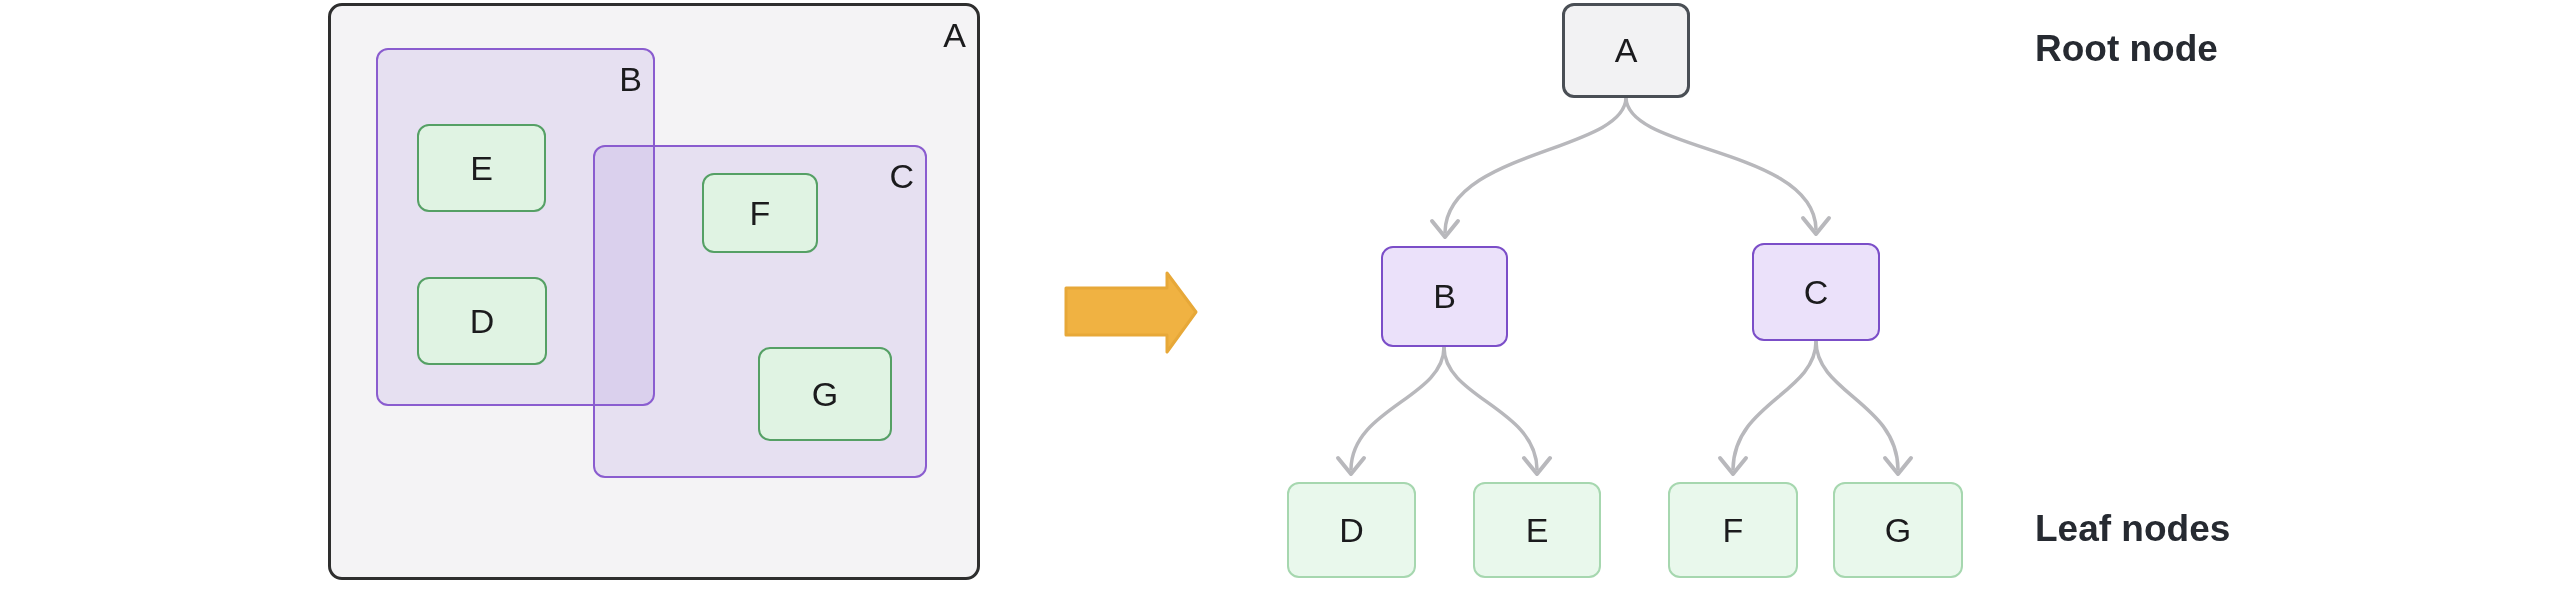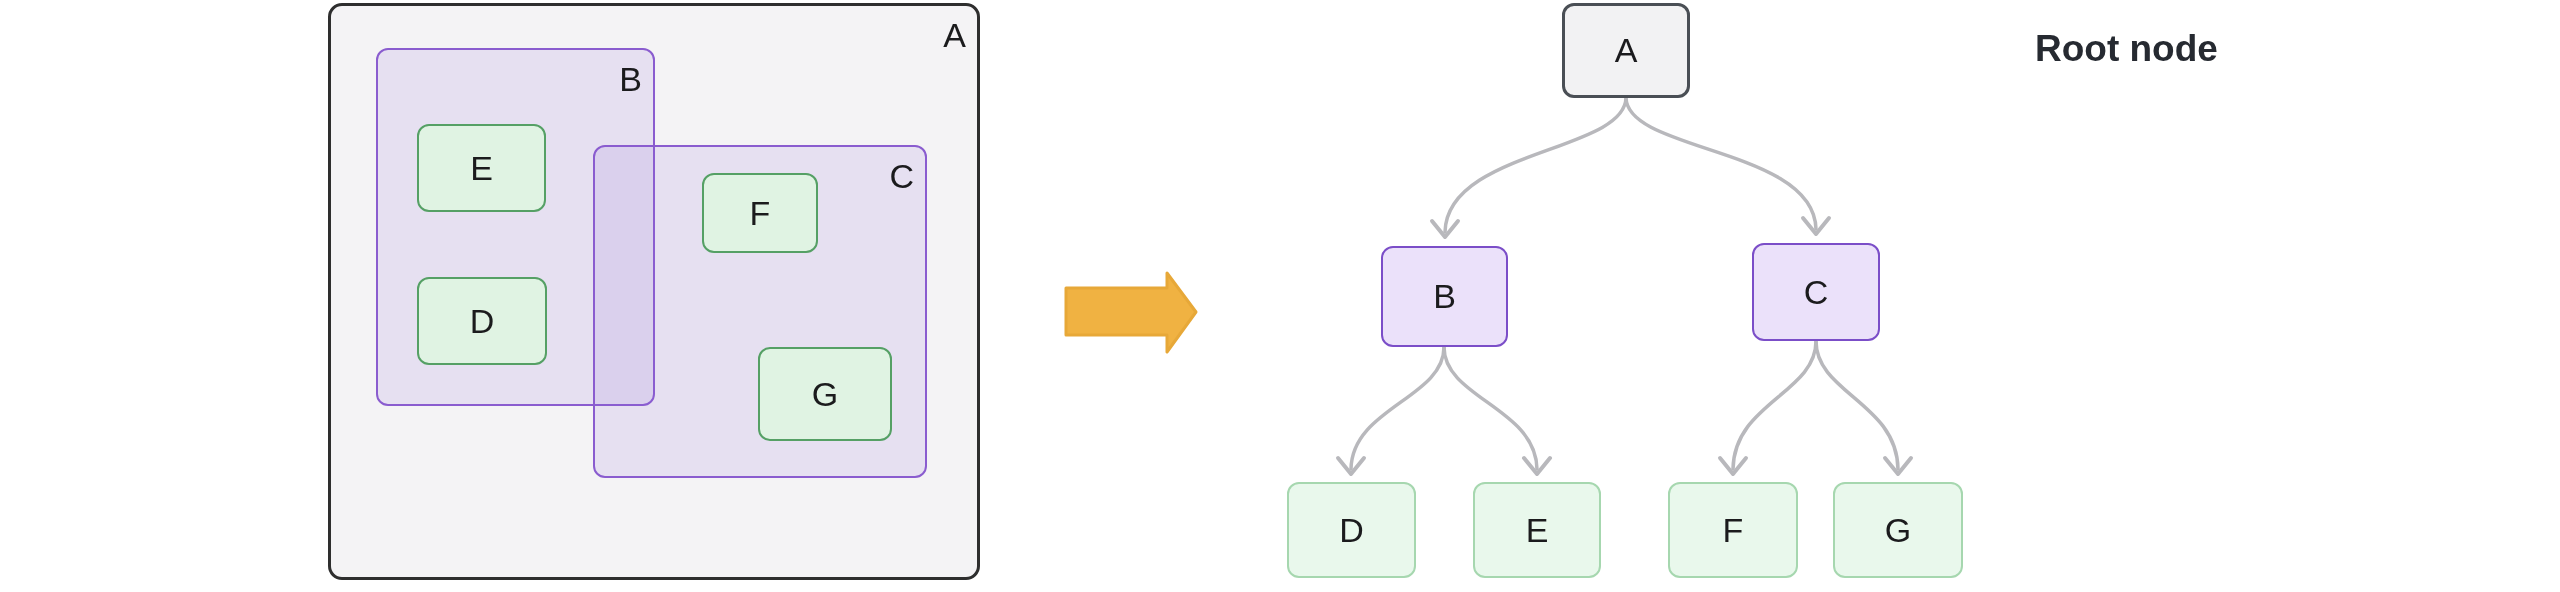--- a/index.html
+++ b/index.html
@@ -154,14 +154,15 @@
     <span>E</span>
   </div>
   <div class="tnode tnode-leaf tnode-f">
     <span>F</span>
   </div>
   <div class="tnode tnode-leaf tnode-g">
     <span>G</span>
   </div>
 
   <div class="rowlabel rowlabel-root">Root node</div>
+  <div class="rowlabel rowlabel-leaf">Leaf nodes</div>
 
 </div>
 
 </body></html>

